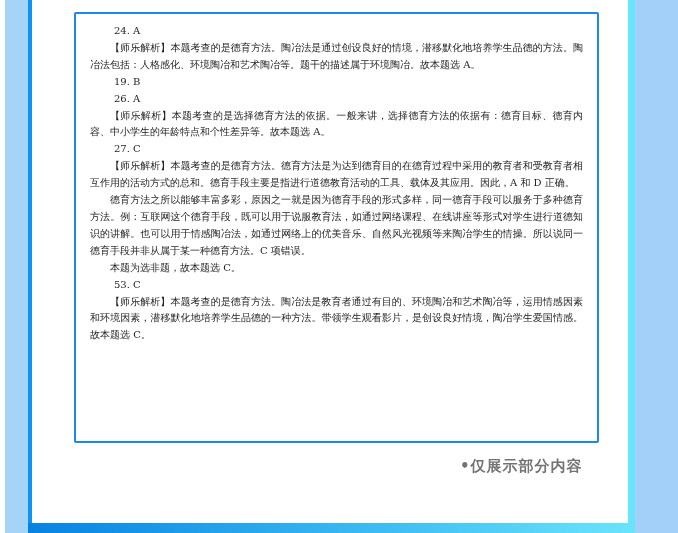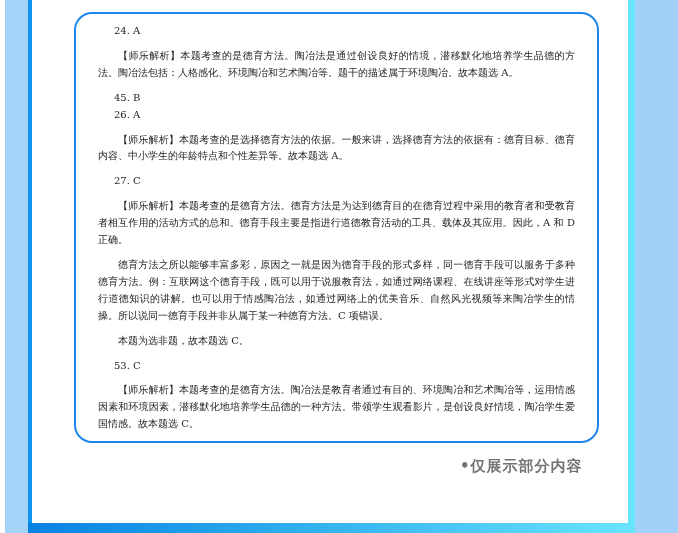--- a/index.html
+++ b/index.html
@@ -29,36 +29,36 @@
   }
   .bottom-bar{
     position:absolute;left:28px;bottom:0;width:607px;height:10px;
     background:linear-gradient(to right,#0782e2,#35b4f0,#6ae4fb);
   }
   
   .content-box{
     position:absolute;left:74px;top:12px;width:525px;height:431px;
     box-sizing:border-box;
     border:2px solid #1d87ee;
-    border-radius:18px;
+    border-radius:2px;
     background:#ffffff;
     padding:9px 14px 6px 14px;
   }
   .doc{
     font-family:"DejaVu Serif",serif;
     font-size:10px;
     line-height:16.9px;
     color:#1e1e1e;
   }
   .entry-number{
     text-indent:2.4em;
     white-space:pre;
   }
   .entry-para{
-    margin:8px;
+    margin:0;
     text-indent:2em;
     text-align:justify;
   }
   
   .footer-note{
     position:absolute;left:460px;top:457px;
     font-family:"DejaVu Sans",sans-serif;
     font-size:15px;
     font-weight:700;
     color:#737373;
@@ -77,21 +77,21 @@
   <div class="strip-right-blue"></div>
   <div class="bottom-bar"></div>
 
   <div class="content-box">
     <div class="doc">
         <div>
           <div class="entry-number">24. A</div>
           <p class="entry-para">【师乐解析】本题考查的是德育方法。陶冶法是通过创设良好的情境，潜移默化地培养学生品德的方法。陶冶法包括：人格感化、环境陶冶和艺术陶冶等。题干的描述属于环境陶冶。故本题选 A。</p>
         </div>
         <div>
-          <div class="entry-number">45. B</div>
+          <div class="entry-number">19. B</div>
         </div>
         <div>
           <div class="entry-number">26. A</div>
           <p class="entry-para">【师乐解析】本题考查的是选择德育方法的依据。一般来讲，选择德育方法的依据有：德育目标、德育内容、中小学生的年龄特点和个性差异等。故本题选 A。</p>
         </div>
         <div>
           <div class="entry-number">27. C</div>
           <p class="entry-para">【师乐解析】本题考查的是德育方法。德育方法是为达到德育目的在德育过程中采用的教育者和受教育者相互作用的活动方式的总和。德育手段主要是指进行道德教育活动的工具、载体及其应用。因此，A 和 D 正确。</p>
           <p class="entry-para">德育方法之所以能够丰富多彩，原因之一就是因为德育手段的形式多样，同一德育手段可以服务于多种德育方法。例：互联网这个德育手段，既可以用于说服教育法，如通过网络课程、在线讲座等形式对学生进行道德知识的讲解。也可以用于情感陶冶法，如通过网络上的优美音乐、自然风光视频等来陶冶学生的情操。所以说同一德育手段并非从属于某一种德育方法。C 项错误。</p>
           <p class="entry-para">本题为选非题，故本题选 C。</p>

